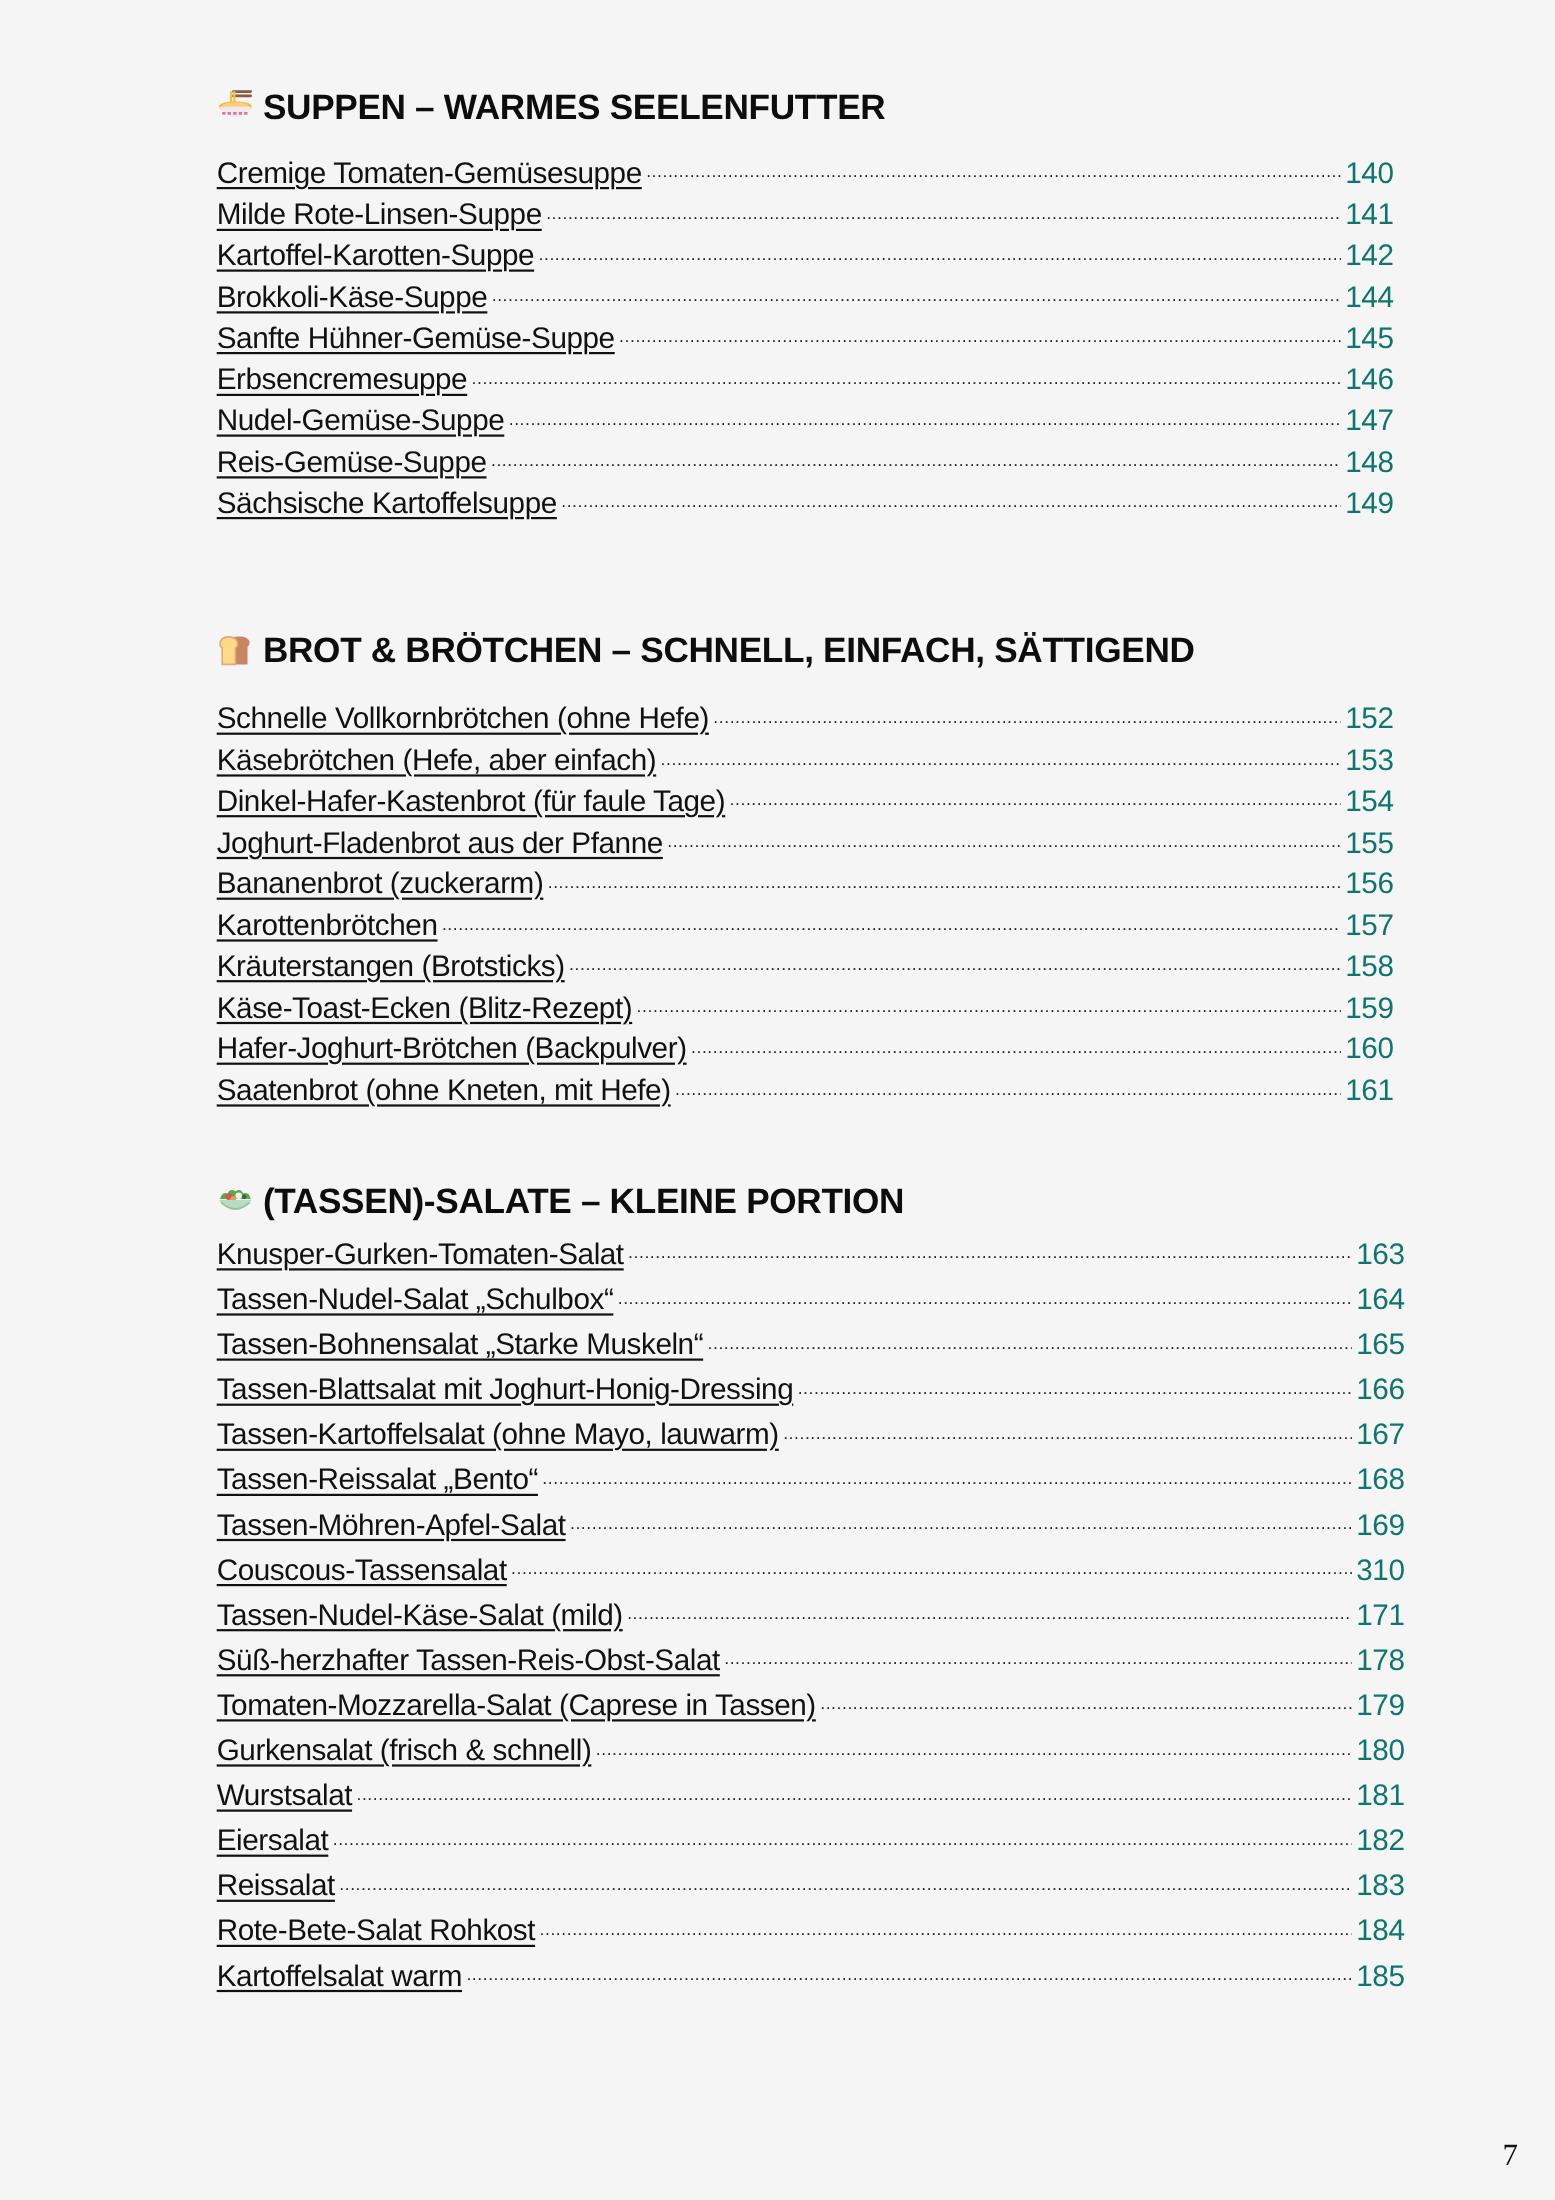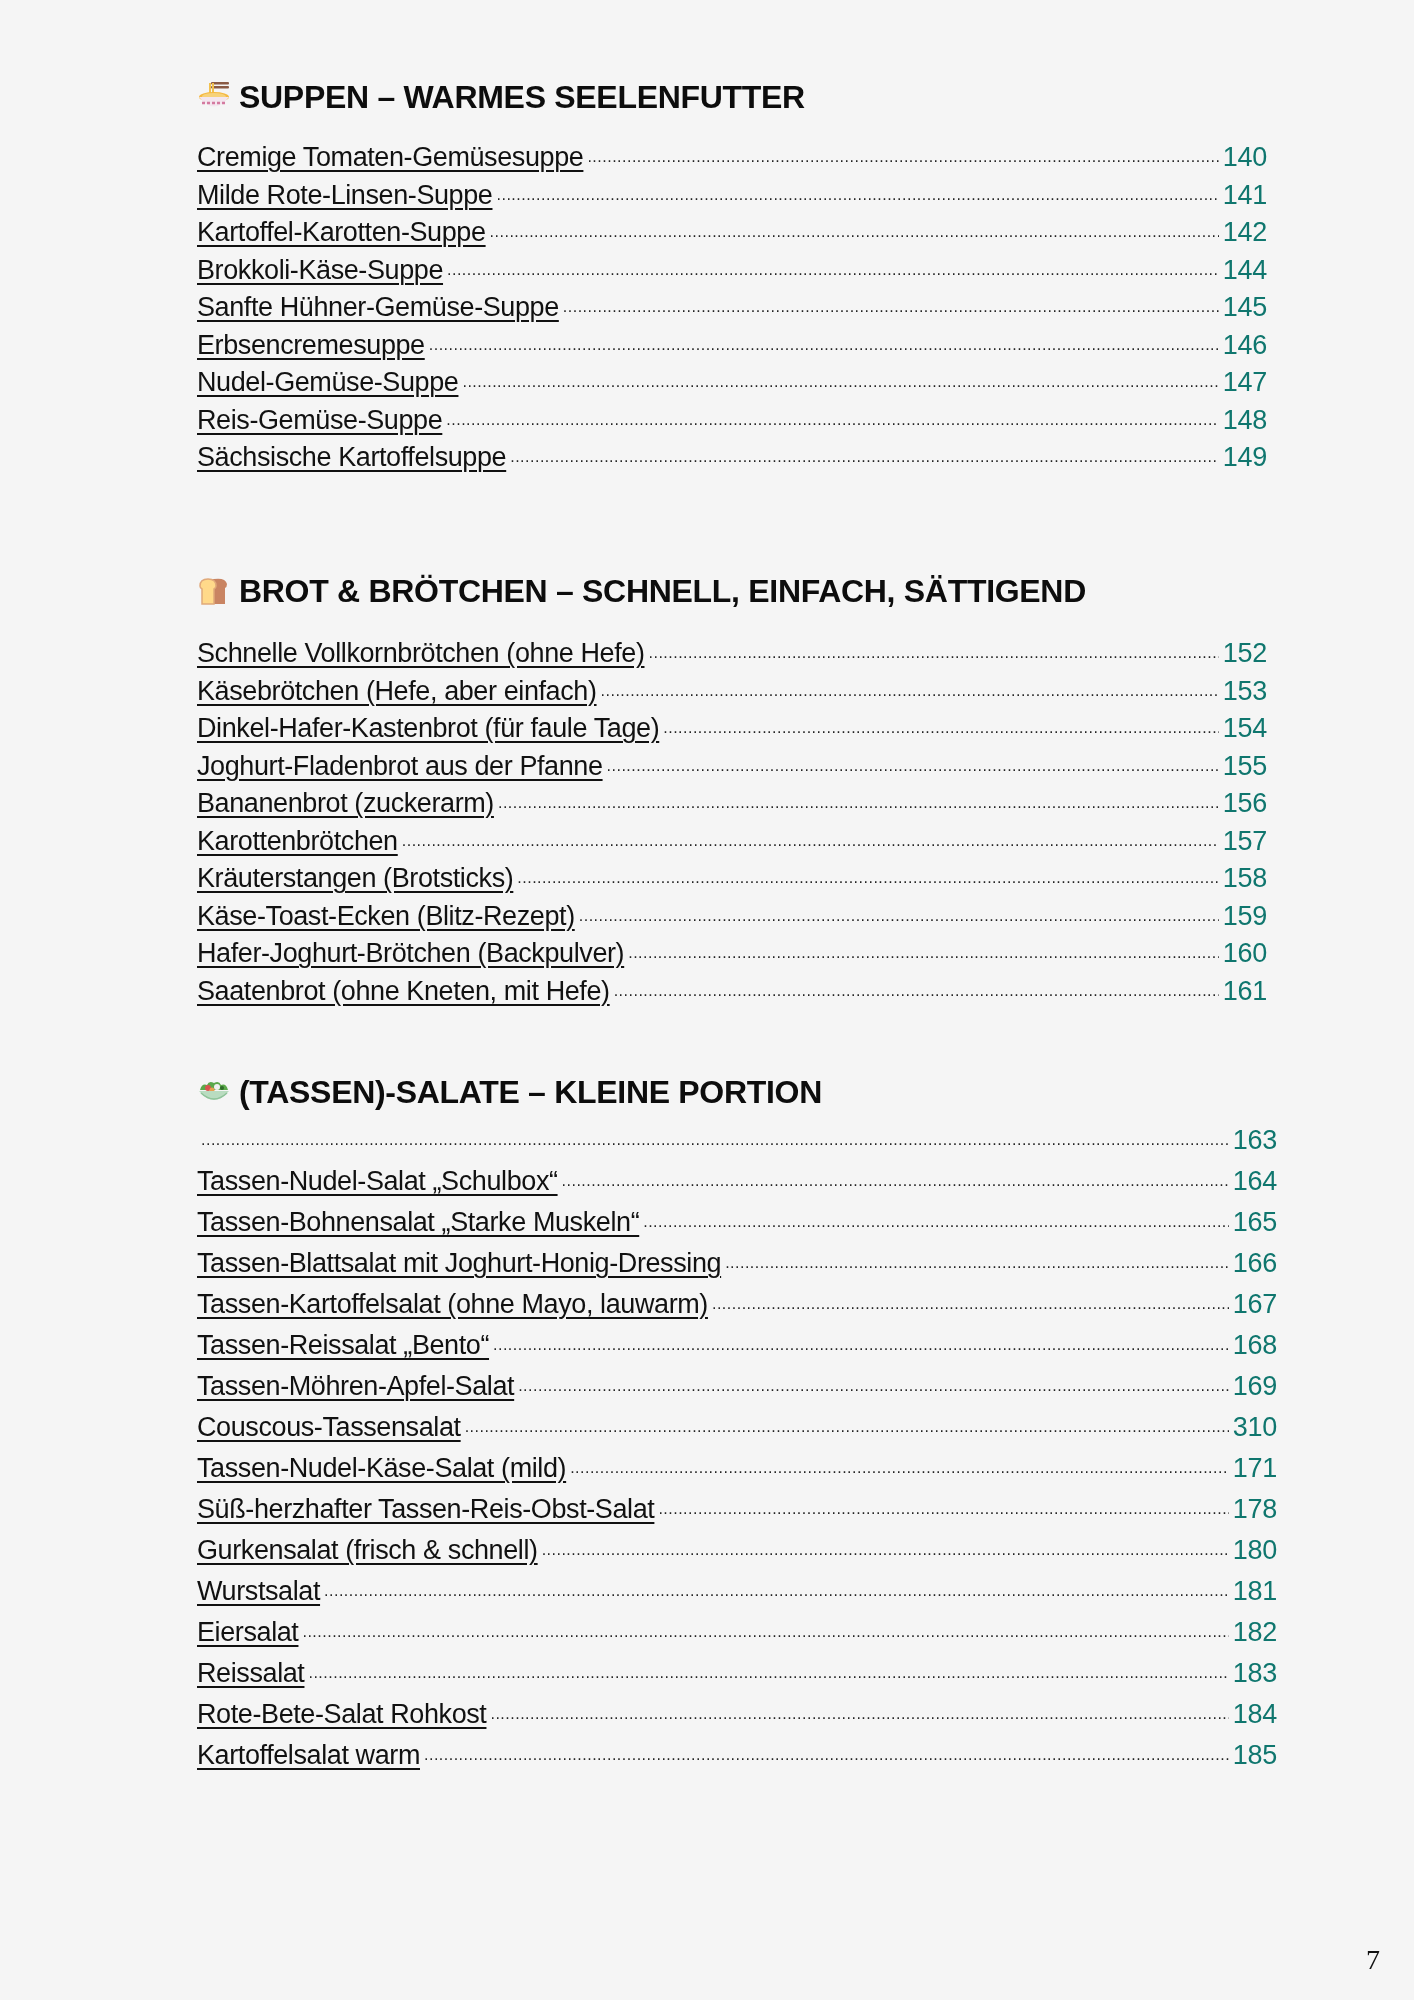--- a/index.html
+++ b/index.html
@@ -254,20 +254,21 @@
           <circle cx="15" cy="15" r="2.5" fill="#e8a050"></circle>
           <circle cx="25" cy="13" r="2" fill="#2f6b2a"></circle>
           <path d="M2 16 Q17 34 32 16 Z" fill="#b9dcc0"></path>
           <path d="M4 18 Q17 30 30 18" fill="none" stroke="#8fc39a" stroke-width="1.5"></path>
         </svg>
       </span>
       <span>(TASSEN)-SALATE – KLEINE PORTION</span>
     </div>
     <ul class="toc-list">
       <li class="toc-entry">
+          <span class="toc-title">Knusper-Gurken-Tomaten-Salat</span>
           <span class="toc-leader"></span>
           <span class="toc-page">163</span>
         </li>
       <li class="toc-entry">
           <span class="toc-title">Tassen-Nudel-Salat „Schulbox“</span>
           <span class="toc-leader"></span>
           <span class="toc-page">164</span>
         </li>
       <li class="toc-entry">
           <span class="toc-title">Tassen-Bohnensalat „Starke Muskeln“</span>
@@ -301,20 +302,25 @@
         </li>
       <li class="toc-entry">
           <span class="toc-title">Tassen-Nudel-Käse-Salat (mild)</span>
           <span class="toc-leader"></span>
           <span class="toc-page">171</span>
         </li>
       <li class="toc-entry">
           <span class="toc-title">Süß-herzhafter Tassen-Reis-Obst-Salat</span>
           <span class="toc-leader"></span>
           <span class="toc-page">178</span>
+        </li>
+      <li class="toc-entry">
+          <span class="toc-title">Tomaten-Mozzarella-Salat (Caprese in Tassen)</span>
+          <span class="toc-leader"></span>
+          <span class="toc-page">179</span>
         </li>
       <li class="toc-entry">
           <span class="toc-title">Gurkensalat (frisch &amp; schnell)</span>
           <span class="toc-leader"></span>
           <span class="toc-page">180</span>
         </li>
       <li class="toc-entry">
           <span class="toc-title">Wurstsalat</span>
           <span class="toc-leader"></span>
           <span class="toc-page">181</span>

